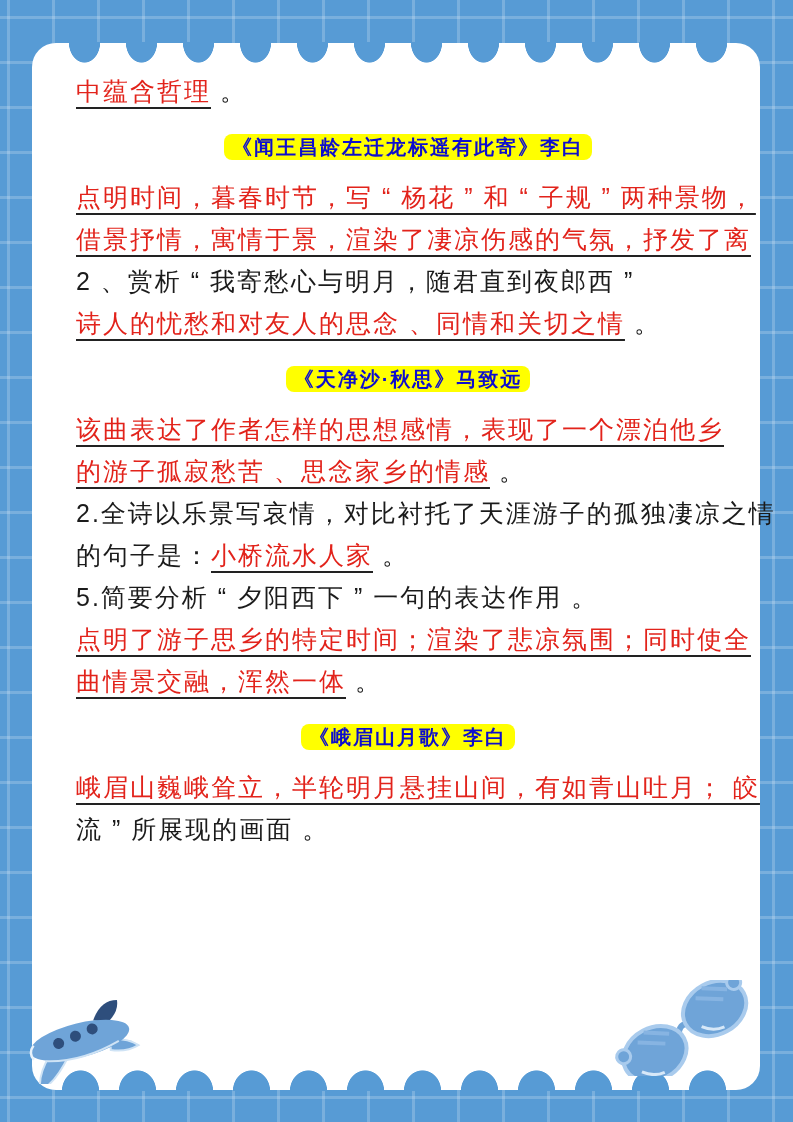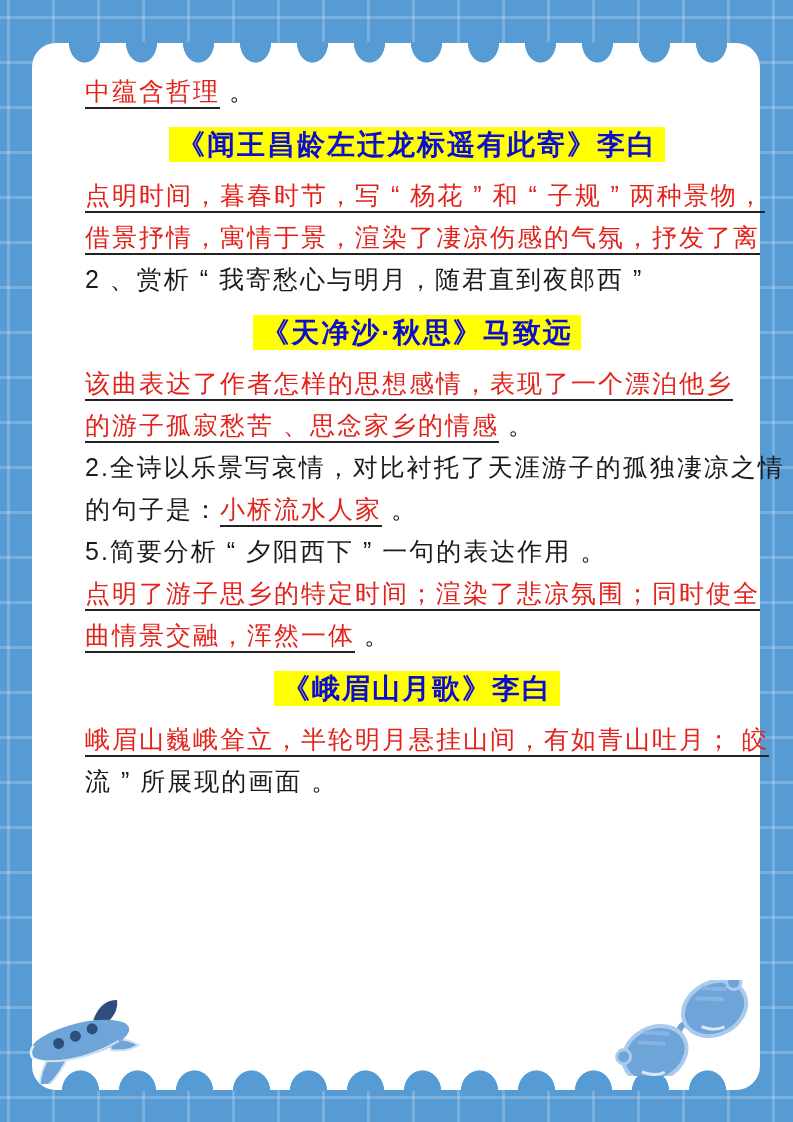--- a/index.html
+++ b/index.html
@@ -25,40 +25,41 @@
     position:absolute;top:-1px;left:18px;right:18px;height:22px;
     background-image:radial-gradient(ellipse 16px 21px at 50% 0%, #579bd5 0 96%, transparent 100%);
     background-size:57px 22px;background-repeat:repeat-x;background-position:6px 0;
   }
   .scallops-bottom{
     position:absolute;bottom:-1px;left:18px;right:18px;height:22px;
     background-image:radial-gradient(ellipse 19px 21px at 50% 100%, #579bd5 0 96%, transparent 100%);
     background-size:57px 22px;background-repeat:repeat-x;background-position:2px 0;
   }
   .content{
-    position:absolute;left:49px;top:43px;width:728px;z-index:3;
+    position:absolute;left:40px;top:43px;width:728px;z-index:3;
     box-sizing:border-box;
     padding:27px 28px 0 36px;
     font-size:25px;line-height:42px;letter-spacing:2px;
     color:#1b1b1b;
   }
   .text-line{white-space:nowrap;}
   .seg-black{color:#1b1b1b;}
   .seg-red{
     color:#e2231b;
     text-decoration:underline;
     text-decoration-color:#222222;
     text-decoration-thickness:2px;
     text-underline-offset:7px;
   }
   .title-row{text-align:center;margin:11px 0 7px;line-height:44px;}
   .title-chip{
     background:#ffff00;color:#0d0dce;
-    font-weight:700;font-size:28px;letter-spacing:2px;
+    font-weight:700;font-size:20px;letter-spacing:2px;
     padding:2px 8px;
+    border-radius:8px;
   }
   .deco{position:absolute;z-index:2;}
   .deco-plane{left:14px;top:996px;width:134px;height:88px;}
   .deco-glasses{left:596px;top:980px;width:172px;height:96px;}
 </style>
 </head>
 <body>
 
 <div class="page">
 
@@ -94,20 +95,21 @@
       <path d="M112 28 l24 14 M122 22 l22 13" stroke="#87b4e2" stroke-width="4"></path>
     </g>
   </svg>
 
   <div class="content">
       <div class="text-line"><span class="seg-red">中蕴含哲理</span><span class="seg-black"> 。</span></div>
       <div class="title-row"><span class="title-chip">《闻王昌龄左迁龙标遥有此寄》李白</span></div>
       <div class="text-line"><span class="seg-red">点明时间，暮春时节，写 “ 杨花 ” 和 “ 子规 ” 两种景物，</span></div>
       <div class="text-line"><span class="seg-red">借景抒情，寓情于景，渲染了凄凉伤感的气氛，抒发了离</span></div>
       <div class="text-line"><span class="seg-black">2 、赏析 “ 我寄愁心与明月，随君直到夜郎西 ”</span></div>
+      <div class="text-line"><span class="seg-red">诗人的忧愁和对友人的思念 、同情和关切之情</span><span class="seg-black"> 。</span></div>
       <div class="title-row"><span class="title-chip">《天净沙·秋思》马致远</span></div>
       <div class="text-line"><span class="seg-red">该曲表达了作者怎样的思想感情，表现了一个漂泊他乡</span></div>
       <div class="text-line"><span class="seg-red">的游子孤寂愁苦 、思念家乡的情感</span><span class="seg-black"> 。</span></div>
       <div class="text-line"><span class="seg-black">2.全诗以乐景写哀情，对比衬托了天涯游子的孤独凄凉之情</span></div>
       <div class="text-line"><span class="seg-black">的句子是：</span><span class="seg-red">小桥流水人家</span><span class="seg-black"> 。</span></div>
       <div class="text-line"><span class="seg-black">5.简要分析 “ 夕阳西下 ” 一句的表达作用 。</span></div>
       <div class="text-line"><span class="seg-red">点明了游子思乡的特定时间；渲染了悲凉氛围；同时使全</span></div>
       <div class="text-line"><span class="seg-red">曲情景交融，浑然一体</span><span class="seg-black"> 。</span></div>
       <div class="title-row"><span class="title-chip">《峨眉山月歌》李白</span></div>
       <div class="text-line"><span class="seg-red">峨眉山巍峨耸立，半轮明月悬挂山间，有如青山吐月；  皎</span></div>

